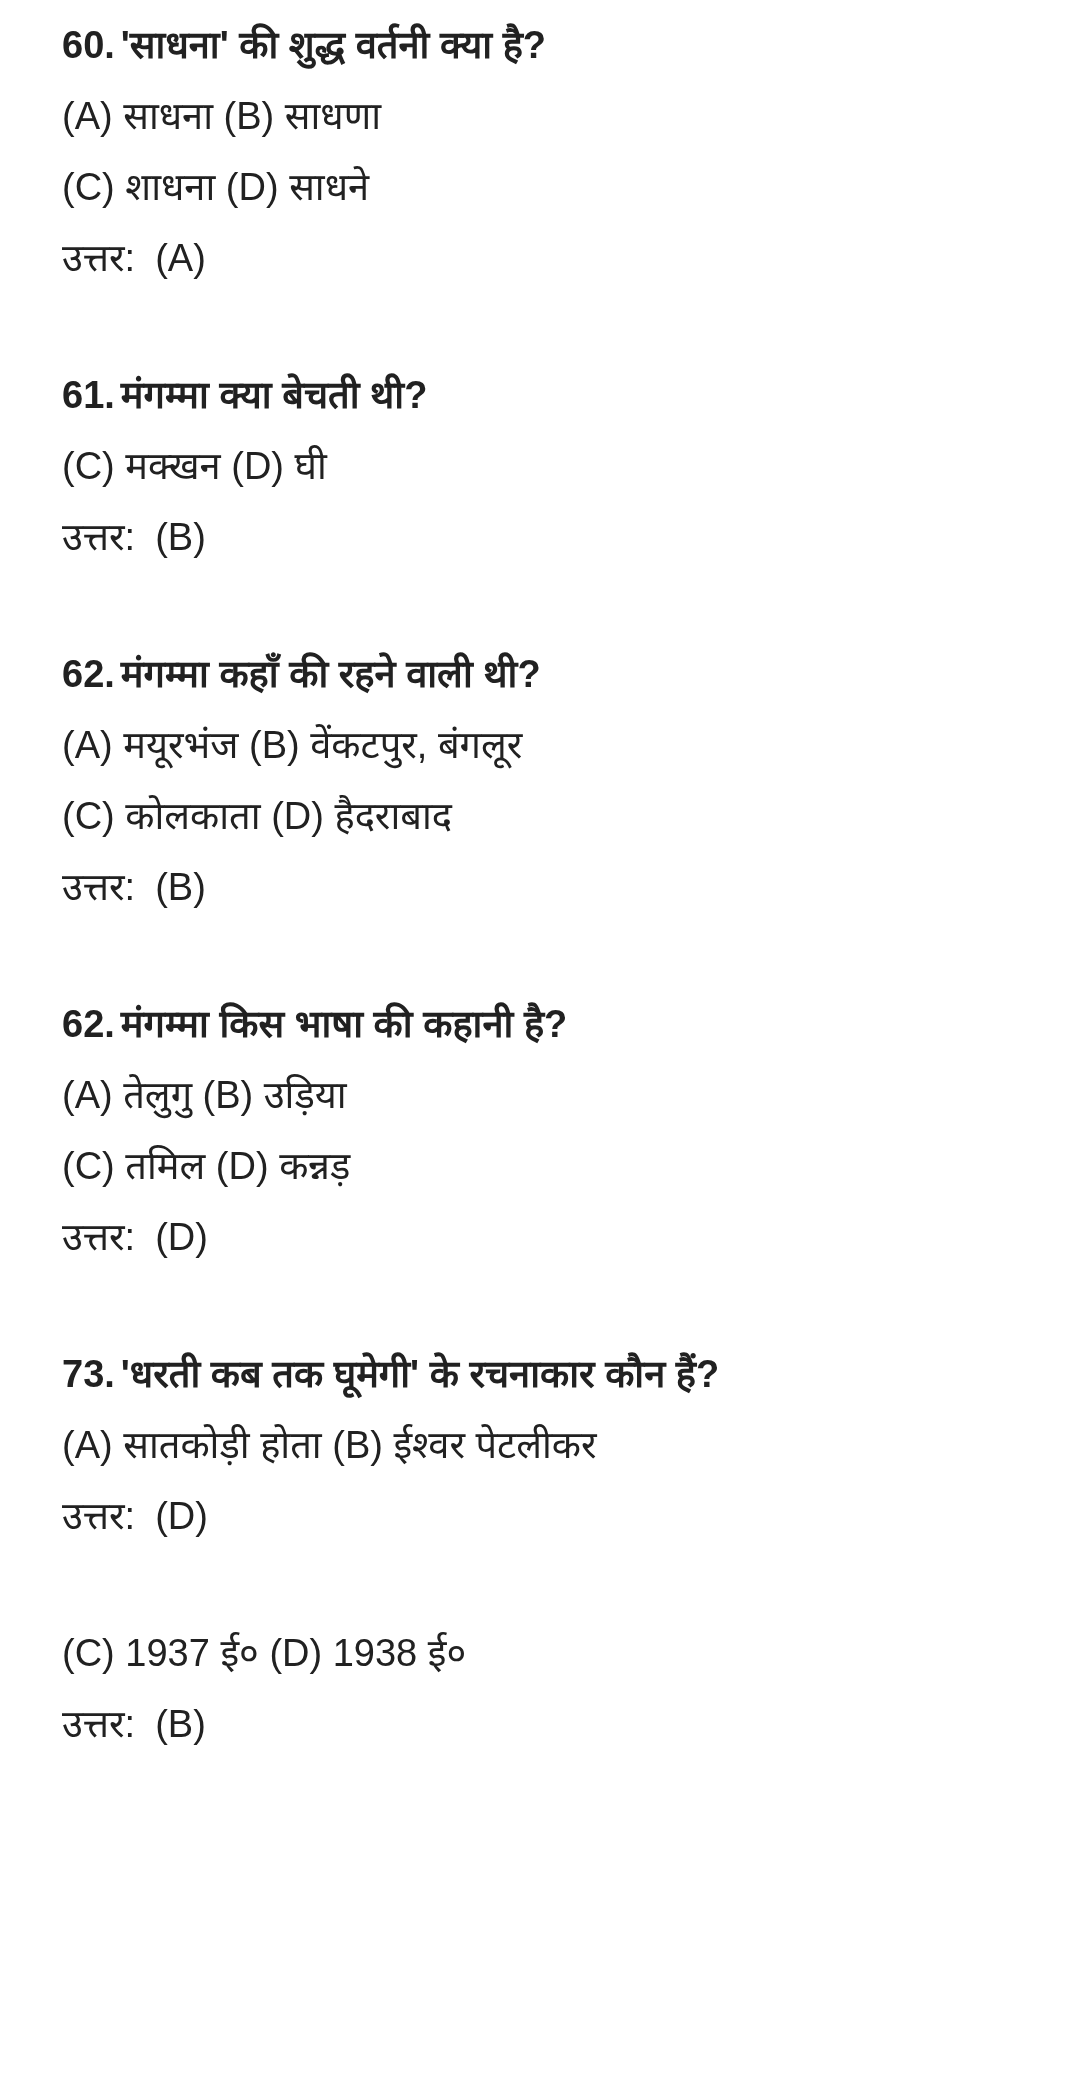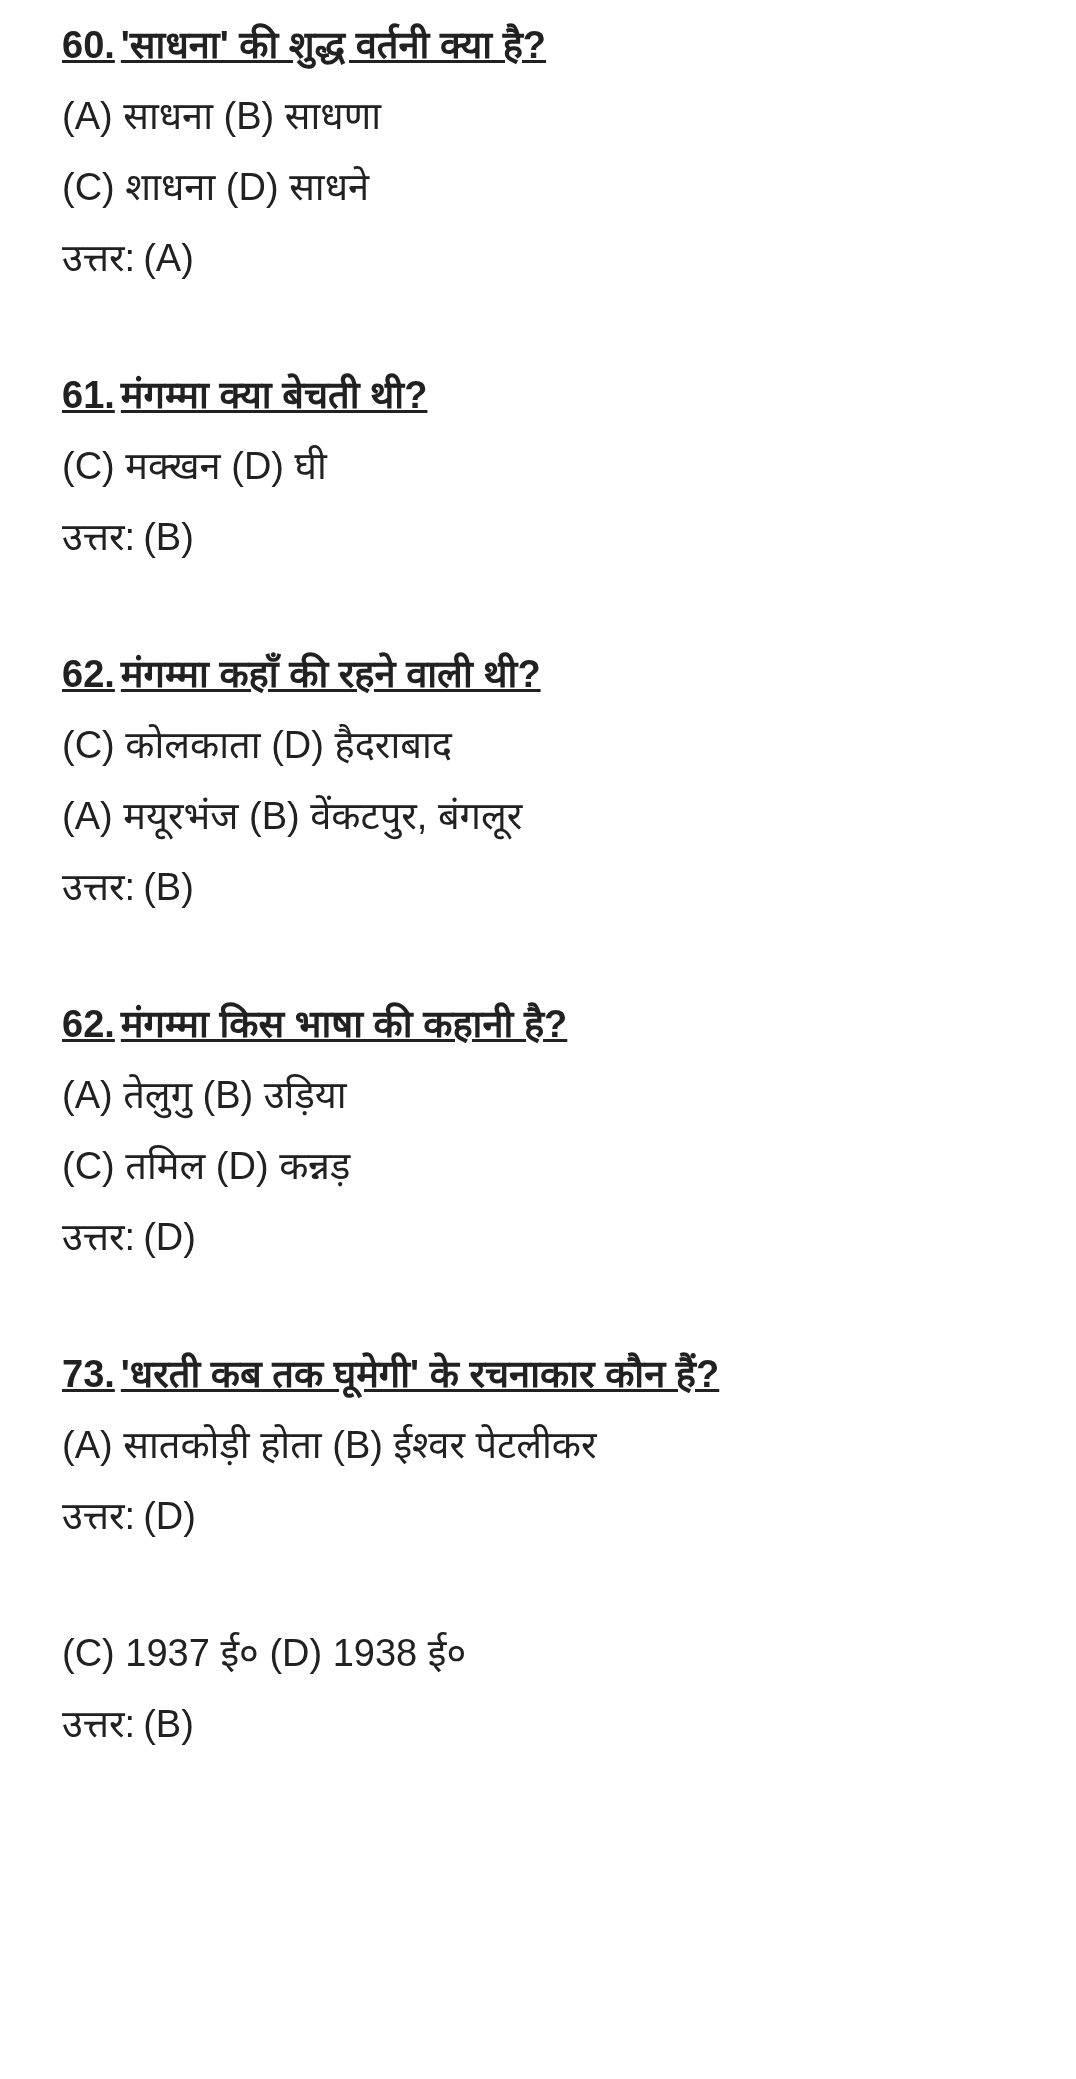--- a/index.html
+++ b/index.html
@@ -23,31 +23,30 @@
   .q-options,
   .q-answer {
     margin: 0;
     font-size: 38px;
     line-height: 71px;
     color: #212121;
     white-space: nowrap;
   }
   .q-heading {
     font-weight: 700;
-    text-decoration: underline;
   }
   .q-options,
   .q-answer {
     font-weight: 400;
   }
   .q-number {
     margin-right: 6px;
   }
   .answer-label {
-    margin-right: 8px;
+    margin-right: 20px;
   }
 </style>
 </head>
 <body>
 
 <div class="page">
 
   <section class="question">
     <h2 class="q-heading"><span class="q-number">60.</span><span class="q-title">'साधना' की शुद्ध वर्तनी क्या है?</span></h2>
     <p class="q-options">(A) साधना (B) साधणा</p>
@@ -56,22 +55,22 @@
   </section>
 
   <section class="question">
     <h2 class="q-heading"><span class="q-number">61.</span><span class="q-title">मंगम्मा क्या बेचती थी?</span></h2>
     <p class="q-options">(C) मक्खन (D) घी</p>
     <p class="q-answer"><span class="answer-label">उत्तर:</span><span class="answer-value">(B)</span></p>
   </section>
 
   <section class="question">
     <h2 class="q-heading"><span class="q-number">62.</span><span class="q-title">मंगम्मा कहाँ की रहने वाली थी?</span></h2>
+    <p class="q-options">(A) मयूरभंज (B) वेंकटपुर, बंगलूर</p>
     <p class="q-options">(C) कोलकाता (D) हैदराबाद</p>
-    <p class="q-options">(A) मयूरभंज (B) वेंकटपुर, बंगलूर</p>
     <p class="q-answer"><span class="answer-label">उत्तर:</span><span class="answer-value">(B)</span></p>
   </section>
 
   <section class="question">
     <h2 class="q-heading"><span class="q-number">62.</span><span class="q-title">मंगम्मा किस भाषा की कहानी है?</span></h2>
     <p class="q-options">(A) तेलुगु (B) उड़िया</p>
     <p class="q-options">(C) तमिल (D) कन्नड़</p>
     <p class="q-answer"><span class="answer-label">उत्तर:</span><span class="answer-value">(D)</span></p>
   </section>
 

